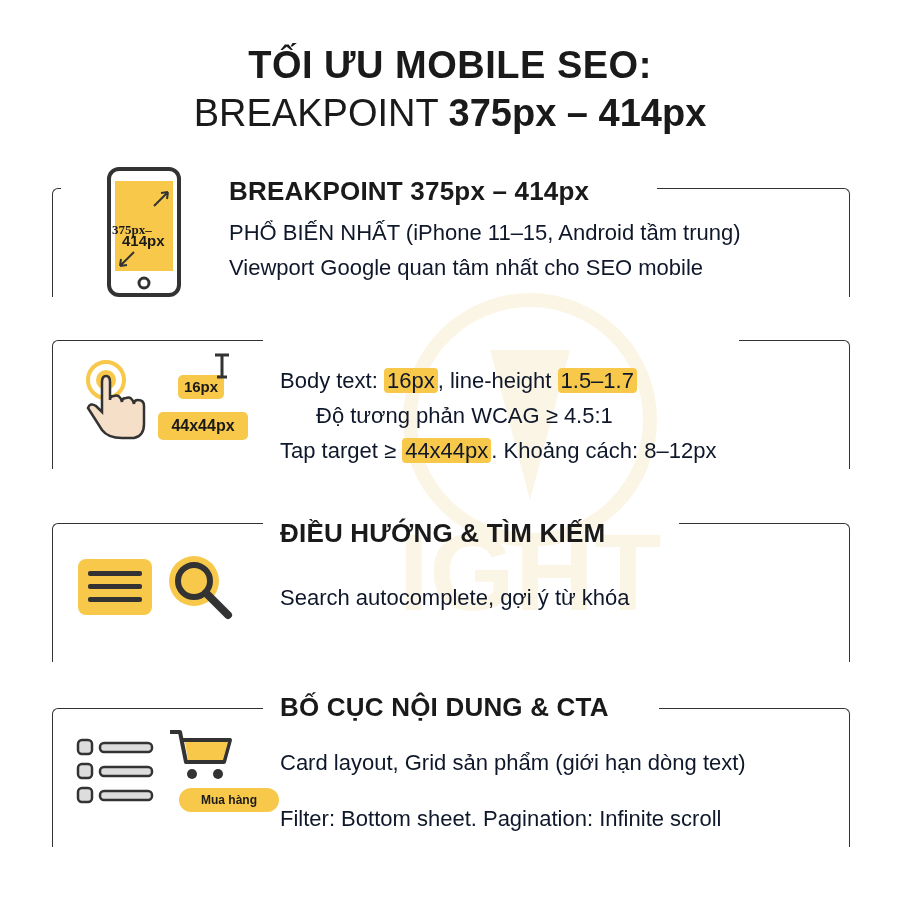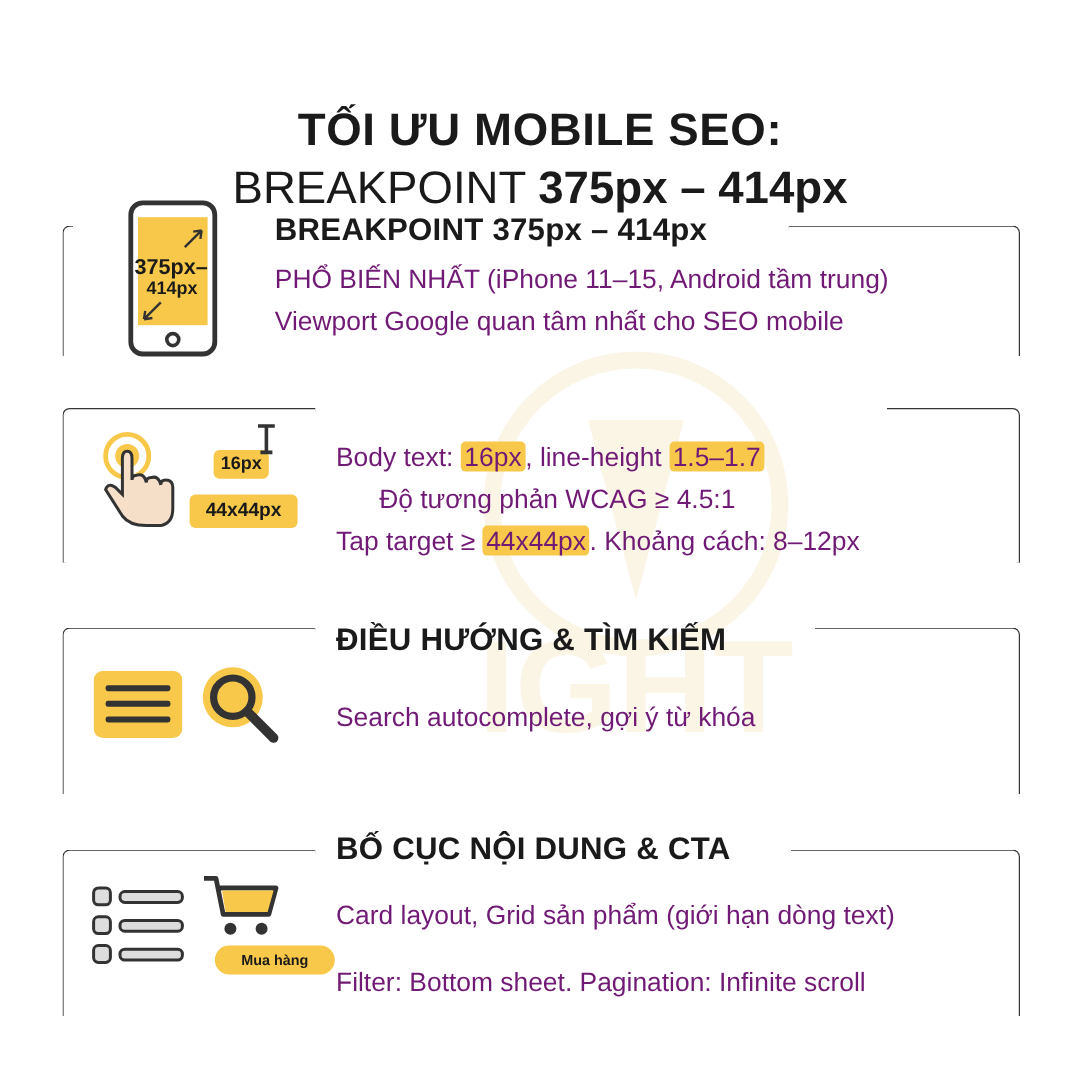--- a/index.html
+++ b/index.html
@@ -4,30 +4,30 @@
 <style>
   html, body { margin: 0; padding: 0; }
   body {
     width: 900px; height: 900px; background: #ffffff; position: relative; overflow: hidden;
     font-family: "Liberation Sans", "DejaVu Sans", sans-serif; color: #1a1a1a;
   }
   .watermark {
     position: absolute; left: 380px; top: 270px; width: 300px; height: 380px;
     opacity: 0.12; pointer-events: none;
   }
-  .title { position: absolute; left: 0; top: 42px; width: 900px; text-align: center; margin-top: 44px; }
+  .title { position: absolute; left: 0; top: 42px; width: 900px; text-align: center; }
   .title .l1 { font-size: 38px; font-weight: 700; letter-spacing: 0.5px; line-height: 46px; }
   .title .l2 { font-size: 38px; line-height: 46px; margin-top: 2px; }
   .title .l2 .b { font-weight: 700; }
 
   .card { position: absolute; left: 52px; width: 798px; }
   .bracket-left { position: absolute; left: 0; border-left: 1.6px solid #333; border-top: 1.6px solid #333; border-top-left-radius: 6px; }
   .bracket-right { position: absolute; right: 0; border-right: 1.6px solid #333; border-top: 1.6px solid #333; border-top-right-radius: 6px; }
   .heading { position: absolute; font-size: 26px; font-weight: 700; white-space: nowrap; letter-spacing: 0.2px; }
-  .line { position: absolute; font-size: 22px; white-space: nowrap; color: #701a75; }
+  .line { position: absolute; font-size: 22px; white-space: nowrap; color: #0f172a; }
   .hl { background: #f7c84a; border-radius: 4px; padding: 0 3px; }
   .tag { position: absolute; background: #f7c84a; border-radius: 5px; font-weight: 700; text-align: center; color: #1a1a1a; }
 </style>
 </head>
 <body>
 
 <svg class="watermark" viewBox="0 0 300 380">
   <circle cx="150" cy="150" r="120" fill="none" stroke="#e2b23a" stroke-width="14"></circle>
   <path d="M110 80 L190 80 L150 230 Z" fill="#e2b23a"></path>
   <text x="150" y="340" font-size="110" font-weight="700" fill="#e2b23a" text-anchor="middle" font-family="Liberation Sans, sans-serif">IGHT</text>
@@ -43,21 +43,21 @@
 <div class="card" style="top:188px;height:110px;">
   <div class="bracket-left" style="top:0;width:8px;height:108px;"></div>
   <div class="bracket-right" style="top:0;width:192px;height:108px;"></div>
   <svg style="position:absolute;left:54px;top:-22px;" width="76" height="132" viewBox="0 0 76 132">
     <rect x="3" y="3" width="70" height="126" rx="10" fill="#fff" stroke="#333" stroke-width="4"></rect>
     <rect x="9" y="15" width="58" height="90" fill="#f7c84a"></rect>
     <circle cx="38" cy="117" r="5" fill="none" stroke="#333" stroke-width="3"></circle>
     <path d="M48 40 L62 26 M62 26 L55 27 M62 26 L61 33" stroke="#333" stroke-width="2" fill="none"></path>
     <path d="M28 86 L14 100 M14 100 L21 99 M14 100 L15 93" stroke="#333" stroke-width="2" fill="none"></path>
   </svg>
-  <div style="position:absolute;left:60px;top:24px;font-size:18px;font-weight:700;">375px–</div>
+  <div style="position:absolute;left:60px;top:34px;font-size:13px;font-weight:700;font-family:Liberation Serif, serif;">375px–</div>
   <div style="position:absolute;left:70px;top:44px;font-size:15px;font-weight:700;">414px</div>
   <div class="heading" style="left:177px;top:-12px;">BREAKPOINT 375px – 414px</div>
   <div class="line" style="left:177px;top:32px;">PHỔ BIẾN NHẤT (iPhone 11–15, Android tầm trung)</div>
   <div class="line" style="left:177px;top:67px;">Viewport Google quan tâm nhất cho SEO mobile</div>
 </div>
 
 <div class="card" style="top:340px;height:130px;">
   <div class="bracket-left" style="top:0;width:210px;height:128px;"></div>
   <div class="bracket-right" style="top:0;width:110px;height:128px;"></div>
   <svg style="position:absolute;left:30px;top:20px;" width="70" height="80" viewBox="0 0 70 80">

